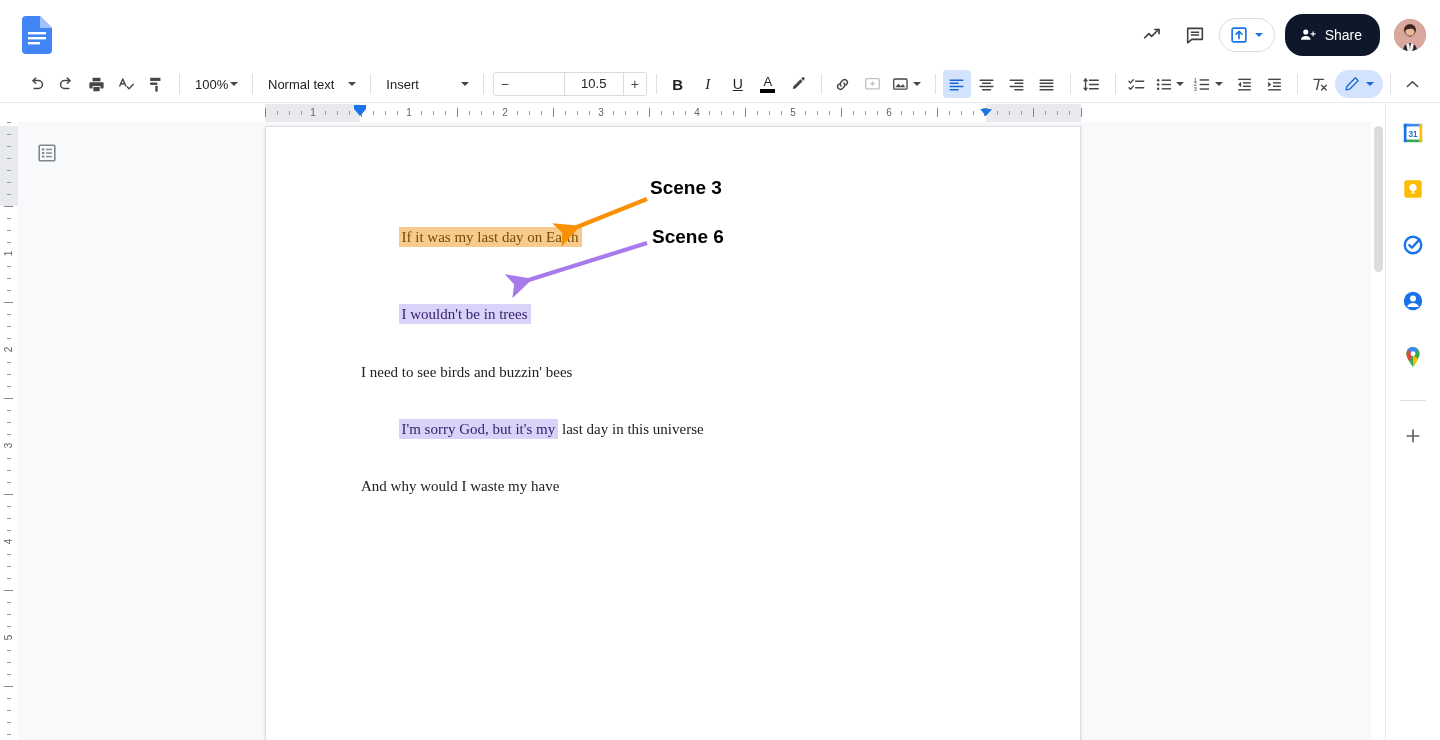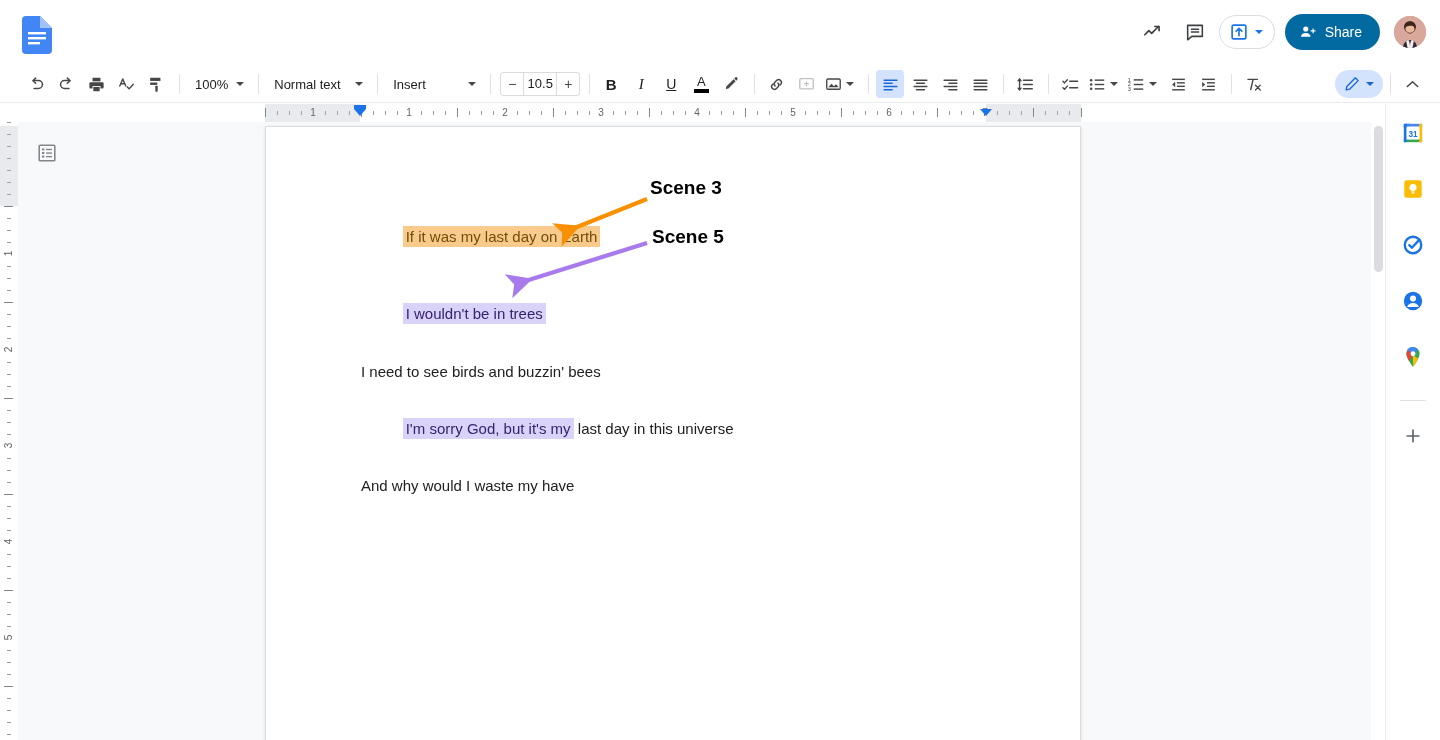--- a/index.html
+++ b/index.html
@@ -30,21 +30,21 @@
   .last-edit {
     font-size:13px; color:#5f6368; text-decoration:underline; margin-left:28px; cursor:pointer; line-height:18px;
   }
   .header-right { position:absolute; right:14px; top:14px; display:flex; align-items:center; gap:6px; }
   .hr-icon { width:36px; height:36px; border-radius:50%; display:flex; align-items:center; justify-content:center; color:#5f6368; cursor:pointer; }
   .present-btn {
     height:34px; min-width:46px; border:1px solid #dadce0; border-radius:18px;
     display:flex; align-items:center; gap:2px; padding:0 8px 0 8px; cursor:pointer; background:#fff;
   }
   .share-btn {
-    height:36px; background:#0369a1; color:#fff; border-radius:18px;
+    height:42px; background:#0f172a; color:#fff; border-radius:18px;
     display:flex; align-items:center; gap:8px; padding:0 18px 0 14px;
     font-size:14px; font-weight:500; cursor:pointer; margin-left:4px;
   }
   .avatar {
     width:32px; height:32px; border-radius:50%; margin-left:8px; cursor:pointer;
     background:#c9a79a; overflow:hidden; position:relative;
   }
 
   
   .toolbar {
@@ -53,30 +53,30 @@
     display:flex; align-items:center; padding-left:22px;
   }
   .tb {
     height:28px; min-width:28px; border-radius:4px; display:flex;
     align-items:center; justify-content:center; color:#444746; cursor:pointer;
     margin-right:2px; padding:0 2px;
   }
   .tb.active { background:#d3e3fd; color:#1967d2; }
   .tb-sep { width:1px; height:20px; background:#e0e0e0; margin:0 7px; }
   .tb-zoom {
-    height:28px; display:flex; align-items:center; gap:8px; padding:0 4px 0 8px;
+    height:28px; display:flex; align-items:center; gap:2px; padding:0 4px 0 8px;
     border-radius:4px; cursor:pointer; font-size:13px; color:#202124; min-width:58px;
   }
   .tb-select {
     height:28px; display:flex; align-items:center; justify-content:space-between;
     padding:0 4px 0 8px; border-radius:4px; cursor:pointer; font-size:13px; color:#202124;
   }
   .fs-box { display:flex; align-items:center; border:1px solid #dadce0; border-radius:3px; height:24px; margin:0 2px; }
   .fs-btn { width:22px; height:22px; display:flex; align-items:center; justify-content:center; color:#444746; cursor:pointer; font-size:14px; }
-  .fs-val { width:34px; text-align:center; font-size:13px; color:#202124; border-left:1px solid #dadce0; border-right:1px solid #dadce0; height:22px; line-height:22px; cursor:text; }
+  .fs-val { width:60px; text-align:center; font-size:13px; color:#202124; border-left:1px solid #dadce0; border-right:1px solid #dadce0; height:22px; line-height:22px; cursor:text;margin-left:48px; }
   .edit-pill {
     height:28px; background:#d3e3fd; border-radius:14px; display:flex; align-items:center;
     gap:2px; padding:0 6px 0 8px; cursor:pointer; color:#1967d2;
   }
   .caret { width:0; height:0; border-left:4px solid transparent; border-right:4px solid transparent; border-top:4px solid currentColor; margin:0 3px; }
 
   
   .ruler-h {
     position:absolute; left:0; top:104px; width:1385px; height:18px;
     background:#fff; overflow:hidden;
@@ -109,21 +109,21 @@
   }
 
   .page {
     position:absolute; left:247px; top:4px; width:816px; height:700px;
     background:#fff; border:1px solid #dadce0;
     box-shadow:0 1px 3px rgba(60,64,67,0.15);
   }
   .doc-body { position:absolute; left:95px; top:80px; width:640px; }
   .line {
     font-size:15px; line-height:20px; color:#202124; margin-bottom:17px;
-    font-family:Liberation Sans, sans-serif; white-space:pre;
+    font-family:Liberation Serif, serif; white-space:pre;
   }
   .hl-orange { background:#f8cb8c; color:#744d04; padding:2px 3px; }
   .hl-purple { background:#d9d2f9; color:#36236e; padding:2px 3px; }
 
   
   .annot { position:absolute; left:0; top:0; width:816px; height:700px; pointer-events:none; }
   .annot-label { position:absolute; font-size:19px; font-weight:bold; white-space:pre; }
 
   
   .scrollbar-v { position:absolute; right:55px; top:122px; width:14px; height:618px; background:#fff; }
@@ -588,21 +588,21 @@
           </marker>
           <marker id="arrowPurple" markerWidth="6" markerHeight="6" refX="3.4" refY="3" orient="auto">
             <path d="M6 0 L0 3 L6 6 L4.6 3 Z" fill="#a77bec"></path>
           </marker>
         </defs>
         <line x1="381" y1="72" x2="301" y2="104" stroke="#f99000" stroke-width="4.2" marker-end="url(#arrowOrange)"></line>
         <line x1="381" y1="116" x2="253" y2="156" stroke="#a77bec" stroke-width="4.2" marker-end="url(#arrowPurple)"></line>
       </svg>
 
       <div class="annot-label" style="left:384px; top:50px;">Scene 3</div>
-      <div class="annot-label" style="left:386px; top:99px;">Scene 5</div>
+      <div class="annot-label" style="left:386px; top:99px;">Scene 6</div>
     </div>
   </div>
 
   <div class="scrollbar-v">
     <div class="scroll-thumb"></div>
   </div>
 
   <div class="sidepanel">
 
     <div class="sp-item">

